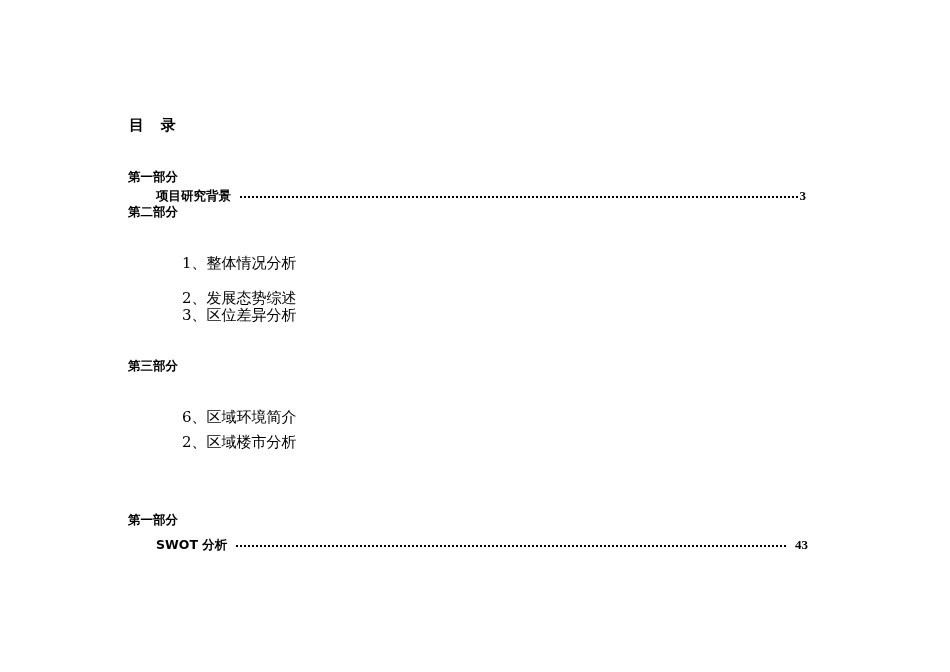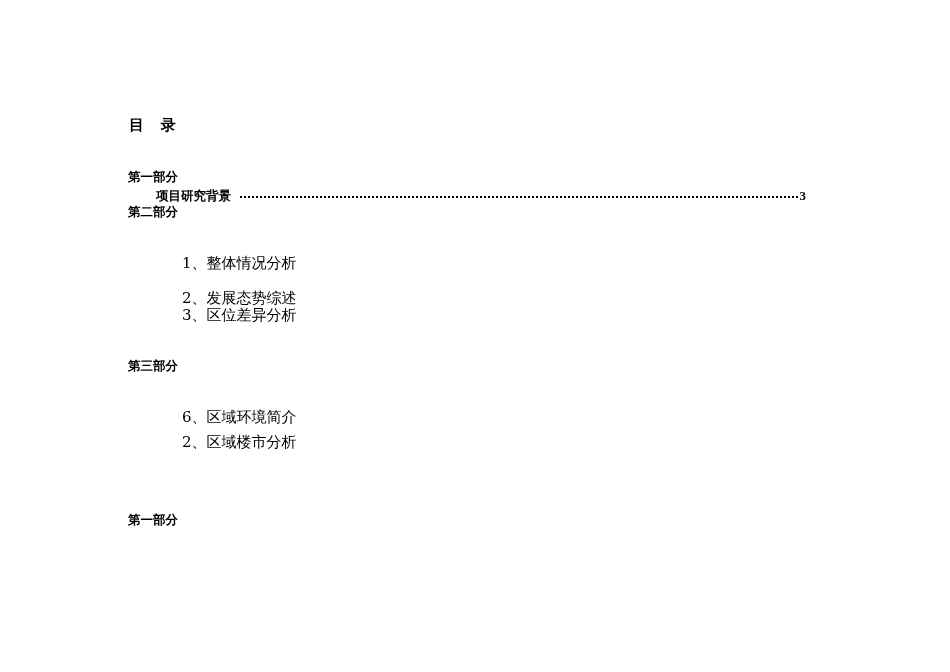--- a/index.html
+++ b/index.html
@@ -95,14 +95,19 @@
   <div class="line part" style="top:203px;">第二部分</div>
   <div class="line sub" style="top:254px;">1、整体情况分析</div>
   <div class="line sub" style="top:289px;">2、发展态势综述</div>
   <div class="line sub" style="top:306px;">3、区位差异分析</div>
 
   <div class="line part" style="top:357px;">第三部分</div>
   <div class="line sub" style="top:408px;">6、区域环境简介</div>
   <div class="line sub" style="top:433px;">2、区域楼市分析</div>
 
   <div class="line part" style="top:511px;">第一部分</div>
+  <div class="line entry" style="top:536px; width:652px;">
+    <span class="label">SWOT 分析</span>
+    <span class="leader" style="margin-right:8px;"></span>
+    <span class="page-num">43</span>
+  </div>
 
 </div>
 
 </body></html>

